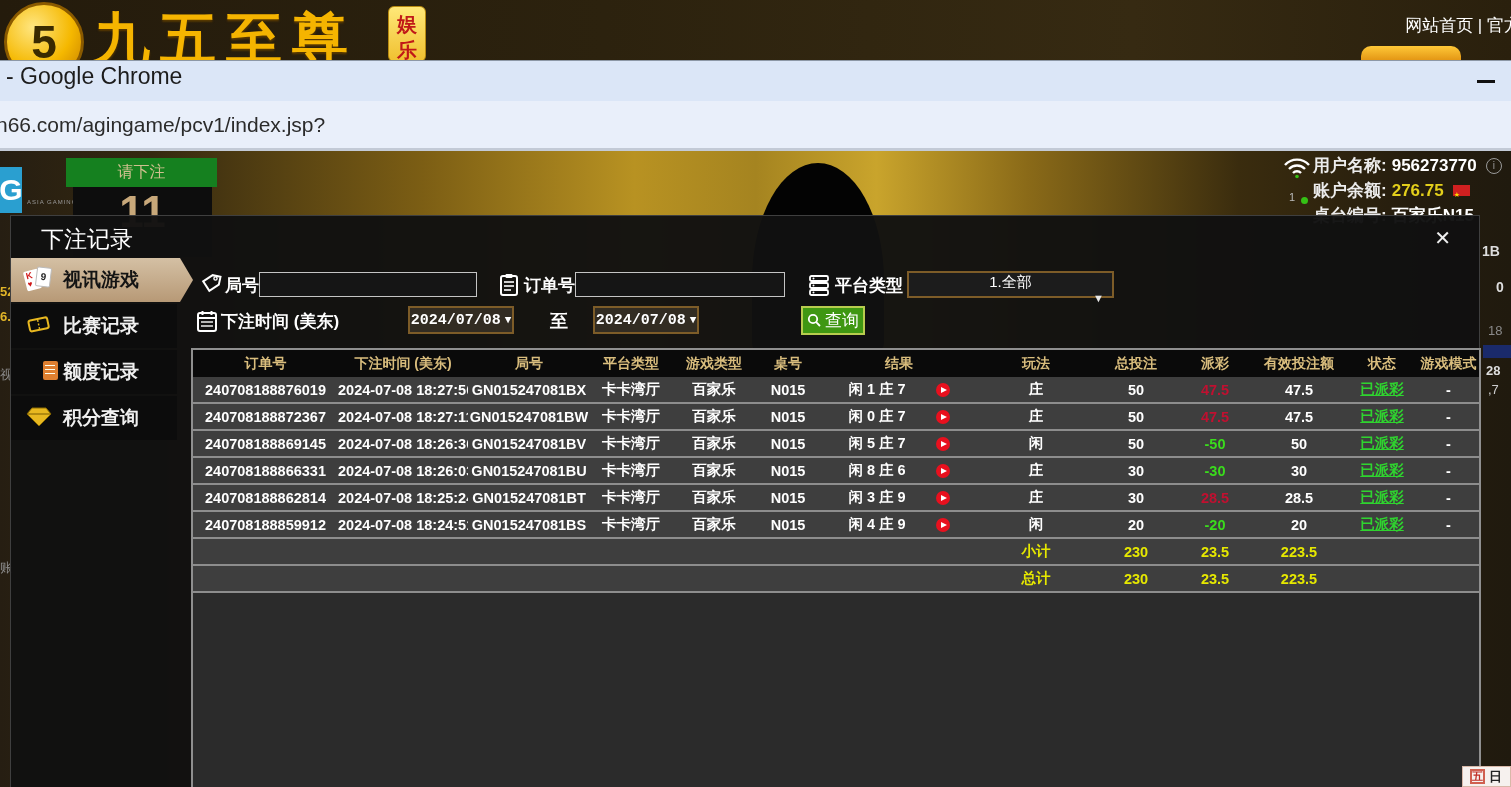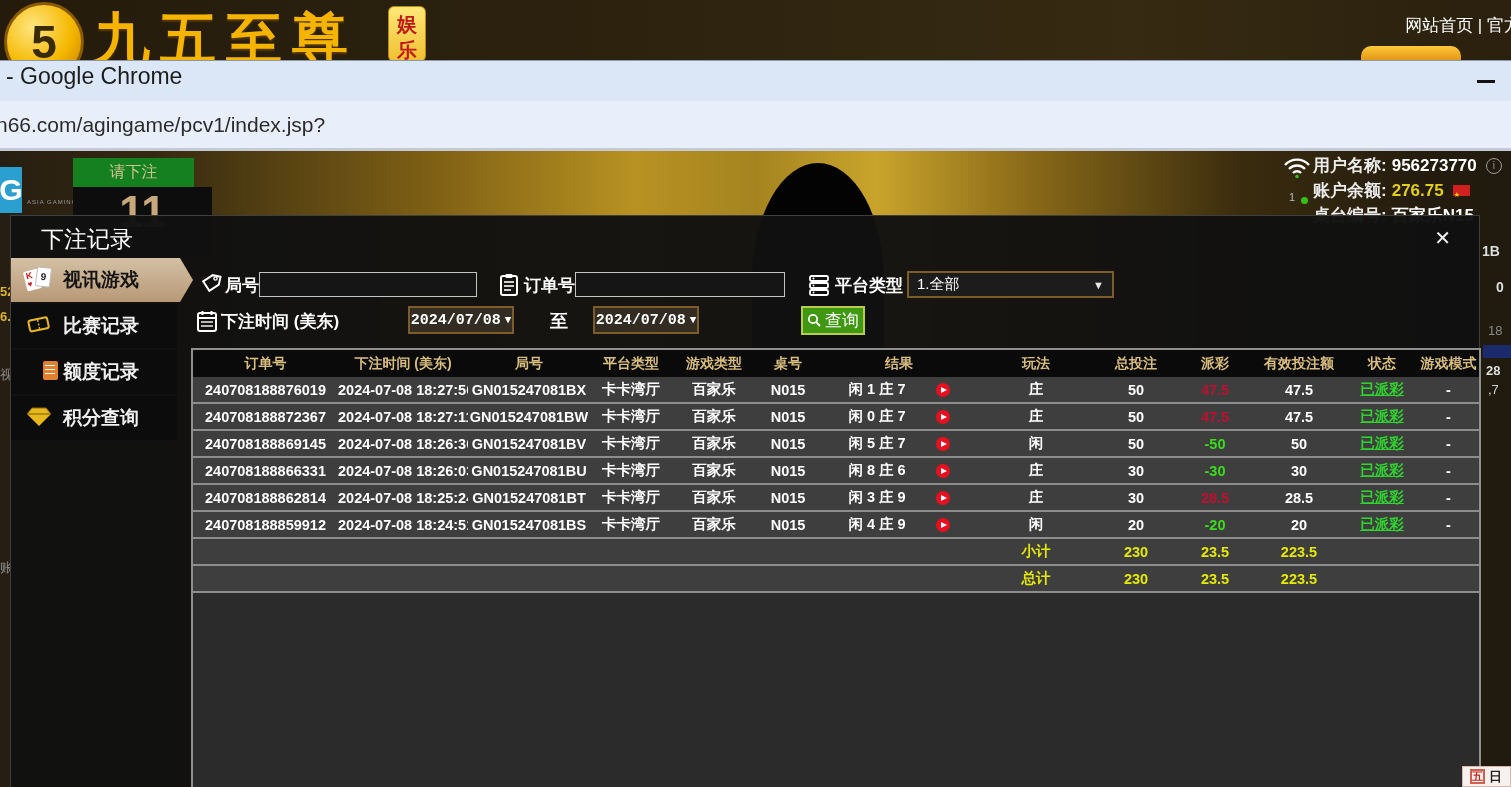--- a/index.html
+++ b/index.html
@@ -33,21 +33,21 @@
     background:#e9effa;border-bottom:3px solid #c3cad6;box-sizing:border-box;}
   .url-text{position:absolute;left:-4px;top:12px;font-size:21px;color:#2b2b2b;white-space:nowrap;}
 
   
   .game-area{position:absolute;left:0;top:151px;width:100%;height:636px;overflow:hidden;
     background:linear-gradient(90deg,#261e12 0%,#342810 10%,#7c5e14 28%,#b89222 42%,#a58420 50%,
       #c9a42c 58%,#8a6a18 68%,#3a2c0e 82%,#241c0e 94%,#201a0e 100%);}
   .ag-logo{position:absolute;left:0;top:16px;width:22px;height:46px;background:#2a9fd0;
     color:#fff;font-size:30px;font-weight:bold;display:flex;align-items:center;justify-content:center;}
   .ag-name{position:absolute;left:27px;top:48px;font-size:6px;color:#9a9a9a;letter-spacing:1px;}
-  .bet-banner{position:absolute;left:73px;top:7px;width:121px;height:29px;background:#15801f;
+  .bet-banner{position:absolute;left:66px;top:7px;width:151px;height:29px;background:#15801f;
     color:#cfc08f;font-size:16px;display:flex;align-items:center;justify-content:center;}
   .countdown-box{position:absolute;left:73px;top:36px;width:139px;height:70px;background:#0d0d0d;
     color:#c8a87a;font-size:44px;font-weight:bold;display:flex;justify-content:center;}
   .silhouette{position:absolute;left:752px;top:12px;width:132px;height:190px;background:#030303;
     border-radius:50% 50% 8% 8% / 62% 62% 5% 5%;}
   .wifi-icon{position:absolute;left:1283px;top:6px;}
   .net-num{position:absolute;left:1289px;top:40px;color:#bbb;font-size:11px;}
   .net-dot{position:absolute;left:1301px;top:46px;width:7px;height:7px;border-radius:50%;background:#35c015;}
   .user-info{position:absolute;left:1313px;top:2px;font-size:17px;line-height:25px;white-space:nowrap;}
   .ui-row{display:flex;align-items:center;gap:5px;}
@@ -276,21 +276,21 @@
           <svg width="24" height="24" viewBox="0 0 24 24">
             <rect x="3" y="3" width="18" height="5" rx="1.5" fill="none" stroke="#fff" stroke-width="1.8"></rect>
             <rect x="3" y="10" width="18" height="5" rx="1.5" fill="none" stroke="#fff" stroke-width="1.8"></rect>
             <rect x="3" y="17" width="18" height="5" rx="1.5" fill="none" stroke="#fff" stroke-width="1.8"></rect>
             <circle cx="6.5" cy="5.5" r="1" fill="#fff"></circle>
               <circle cx="6.5" cy="12.5" r="1" fill="#fff"></circle>
               <circle cx="6.5" cy="19.5" r="1" fill="#fff"></circle>
           </svg>
         </span>
         <span class="f-label" style="left:644px;">平台类型</span>
-        <div class="sel" style="left:716px;width:207px;">
+        <div class="sel" style="left:716px;width:207px;flex-direction:column;">
           <span>1.全部</span>
           <span class="arrow">▼</span>
         </div>
       </div>
 
       <div class="f-row f-row2">
         <span class="f-ic" style="left:5px;">
           <svg width="22" height="24" viewBox="0 0 22 24">
             <rect x="2" y="4" width="18" height="18" rx="2" fill="none" stroke="#fff" stroke-width="2"></rect>
             <line x1="2" y1="9" x2="20" y2="9" stroke="#fff" stroke-width="2"></line>

